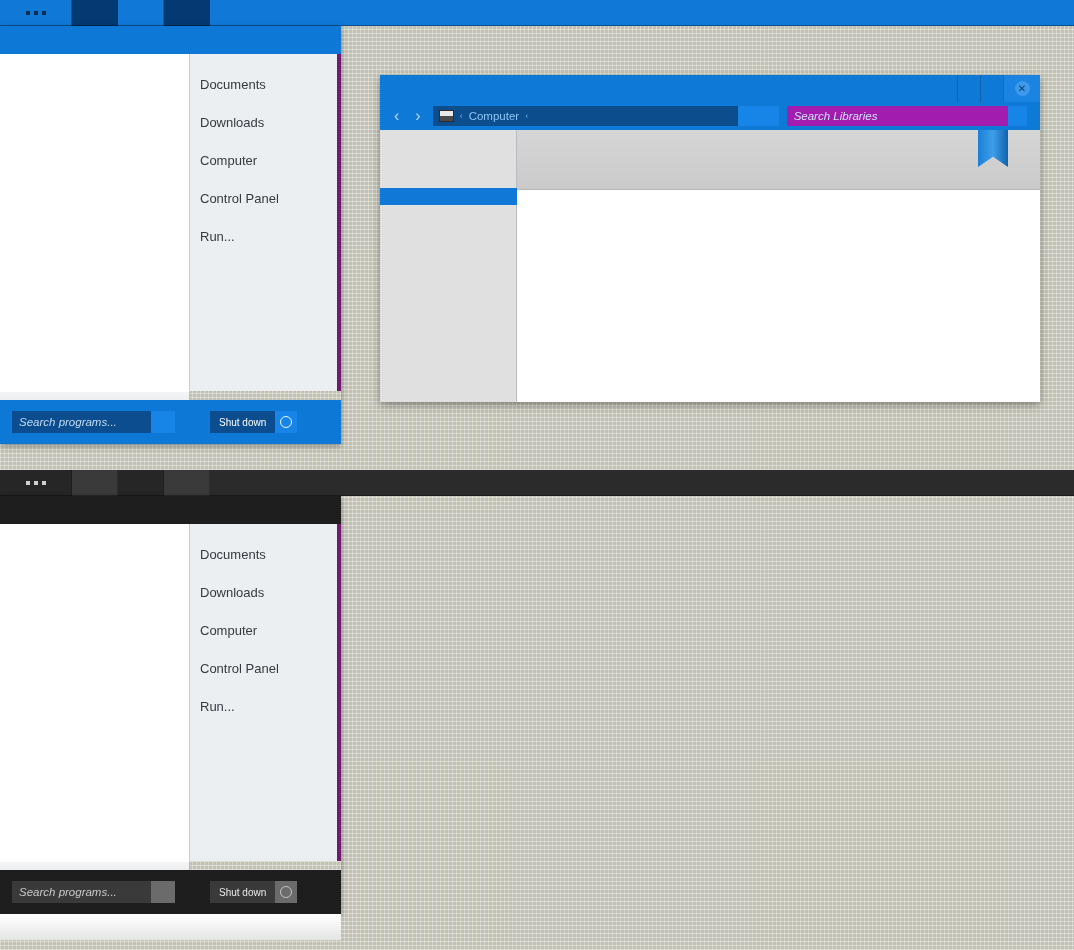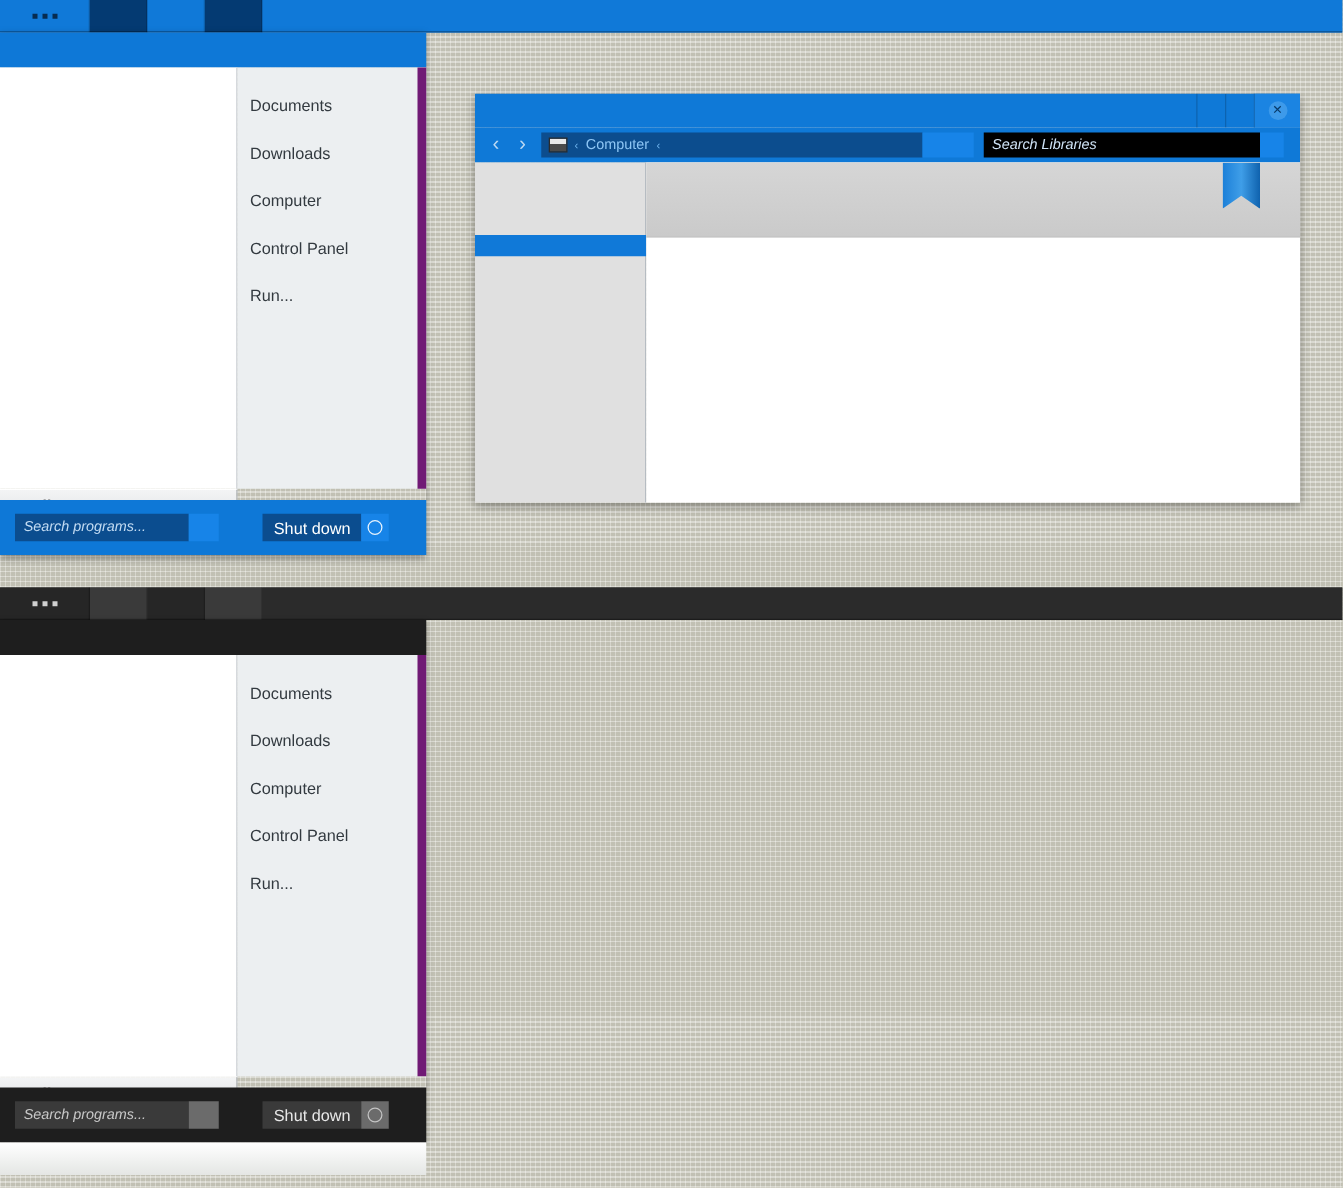--- a/index.html
+++ b/index.html
@@ -76,21 +76,21 @@
   .sm-body { display: flex; height: 337px; }
   .sm-left {
     width: 190px; height: 337px;
     background: #ffffff;
     border-right: 1px solid #c9cdd2;
   }
   .sm-right {
     width: 151px; height: 337px;
     background: #eceff1;
     padding-top: 12px;
-    border-right: 7px solid #701a75;
+    border-right: 4px solid #701a75;
   }
   .sm-item {
     height: 38px; line-height: 38px;
     padding-left: 10px;
     font-size: 13px; color: #333a40;
   }
 
   .sm-allprograms {
     height: 28px;
     width: 190px;
@@ -128,21 +128,21 @@
   .dark  .sm-search-btn { background: #6b6b6b; }
 
   .sm-shutdown {
     margin-left: 35px;
     height: 22px;
     display: flex; align-items: stretch;
   }
   .sm-shutdown-label {
     display: flex; align-items: center;
     padding: 0 9px;
-    font-size: 13px;
+    font-size: 10px;
   }
   .light .sm-shutdown-label { background: #0b4d8f; color: #ffffff; }
   .dark  .sm-shutdown-label { background: #3a3a3a; color: #e8e8e8; }
   .sm-shutdown-arrow {
     width: 22px; display: flex; align-items: center; justify-content: center;
   }
   .light .sm-shutdown-arrow { background: #1784e8; }
   .dark  .sm-shutdown-arrow { background: #6b6b6b; }
   .sd-circle {
     width: 12px; height: 12px; border-radius: 50%;
@@ -216,21 +216,21 @@
 
   .ex-search {
     height: 20px; width: 240px; margin-left: 8px;
     display: flex; align-items: stretch;
   }
   .ex-search-field {
     flex: 1; display: flex; align-items: center;
     padding-left: 7px;
     font-size: 11.5px; font-style: italic;
   }
-  .light .ex-search-field { background: #000000; color: #d0e4f7; }
+  .light .ex-search-field { background: #a21caf; color: #d0e4f7; }
   .ex-search-btn { width: 19px; }
   .light .ex-search-btn { background: #1784e8; }
 
   .ex-body { display: flex; height: 272px; position: relative; }
 
   .ex-sidebar {
     width: 137px; height: 272px;
     background: #e0e0e0;
     border-right: 1px solid #b6bcc2;
     position: relative;

